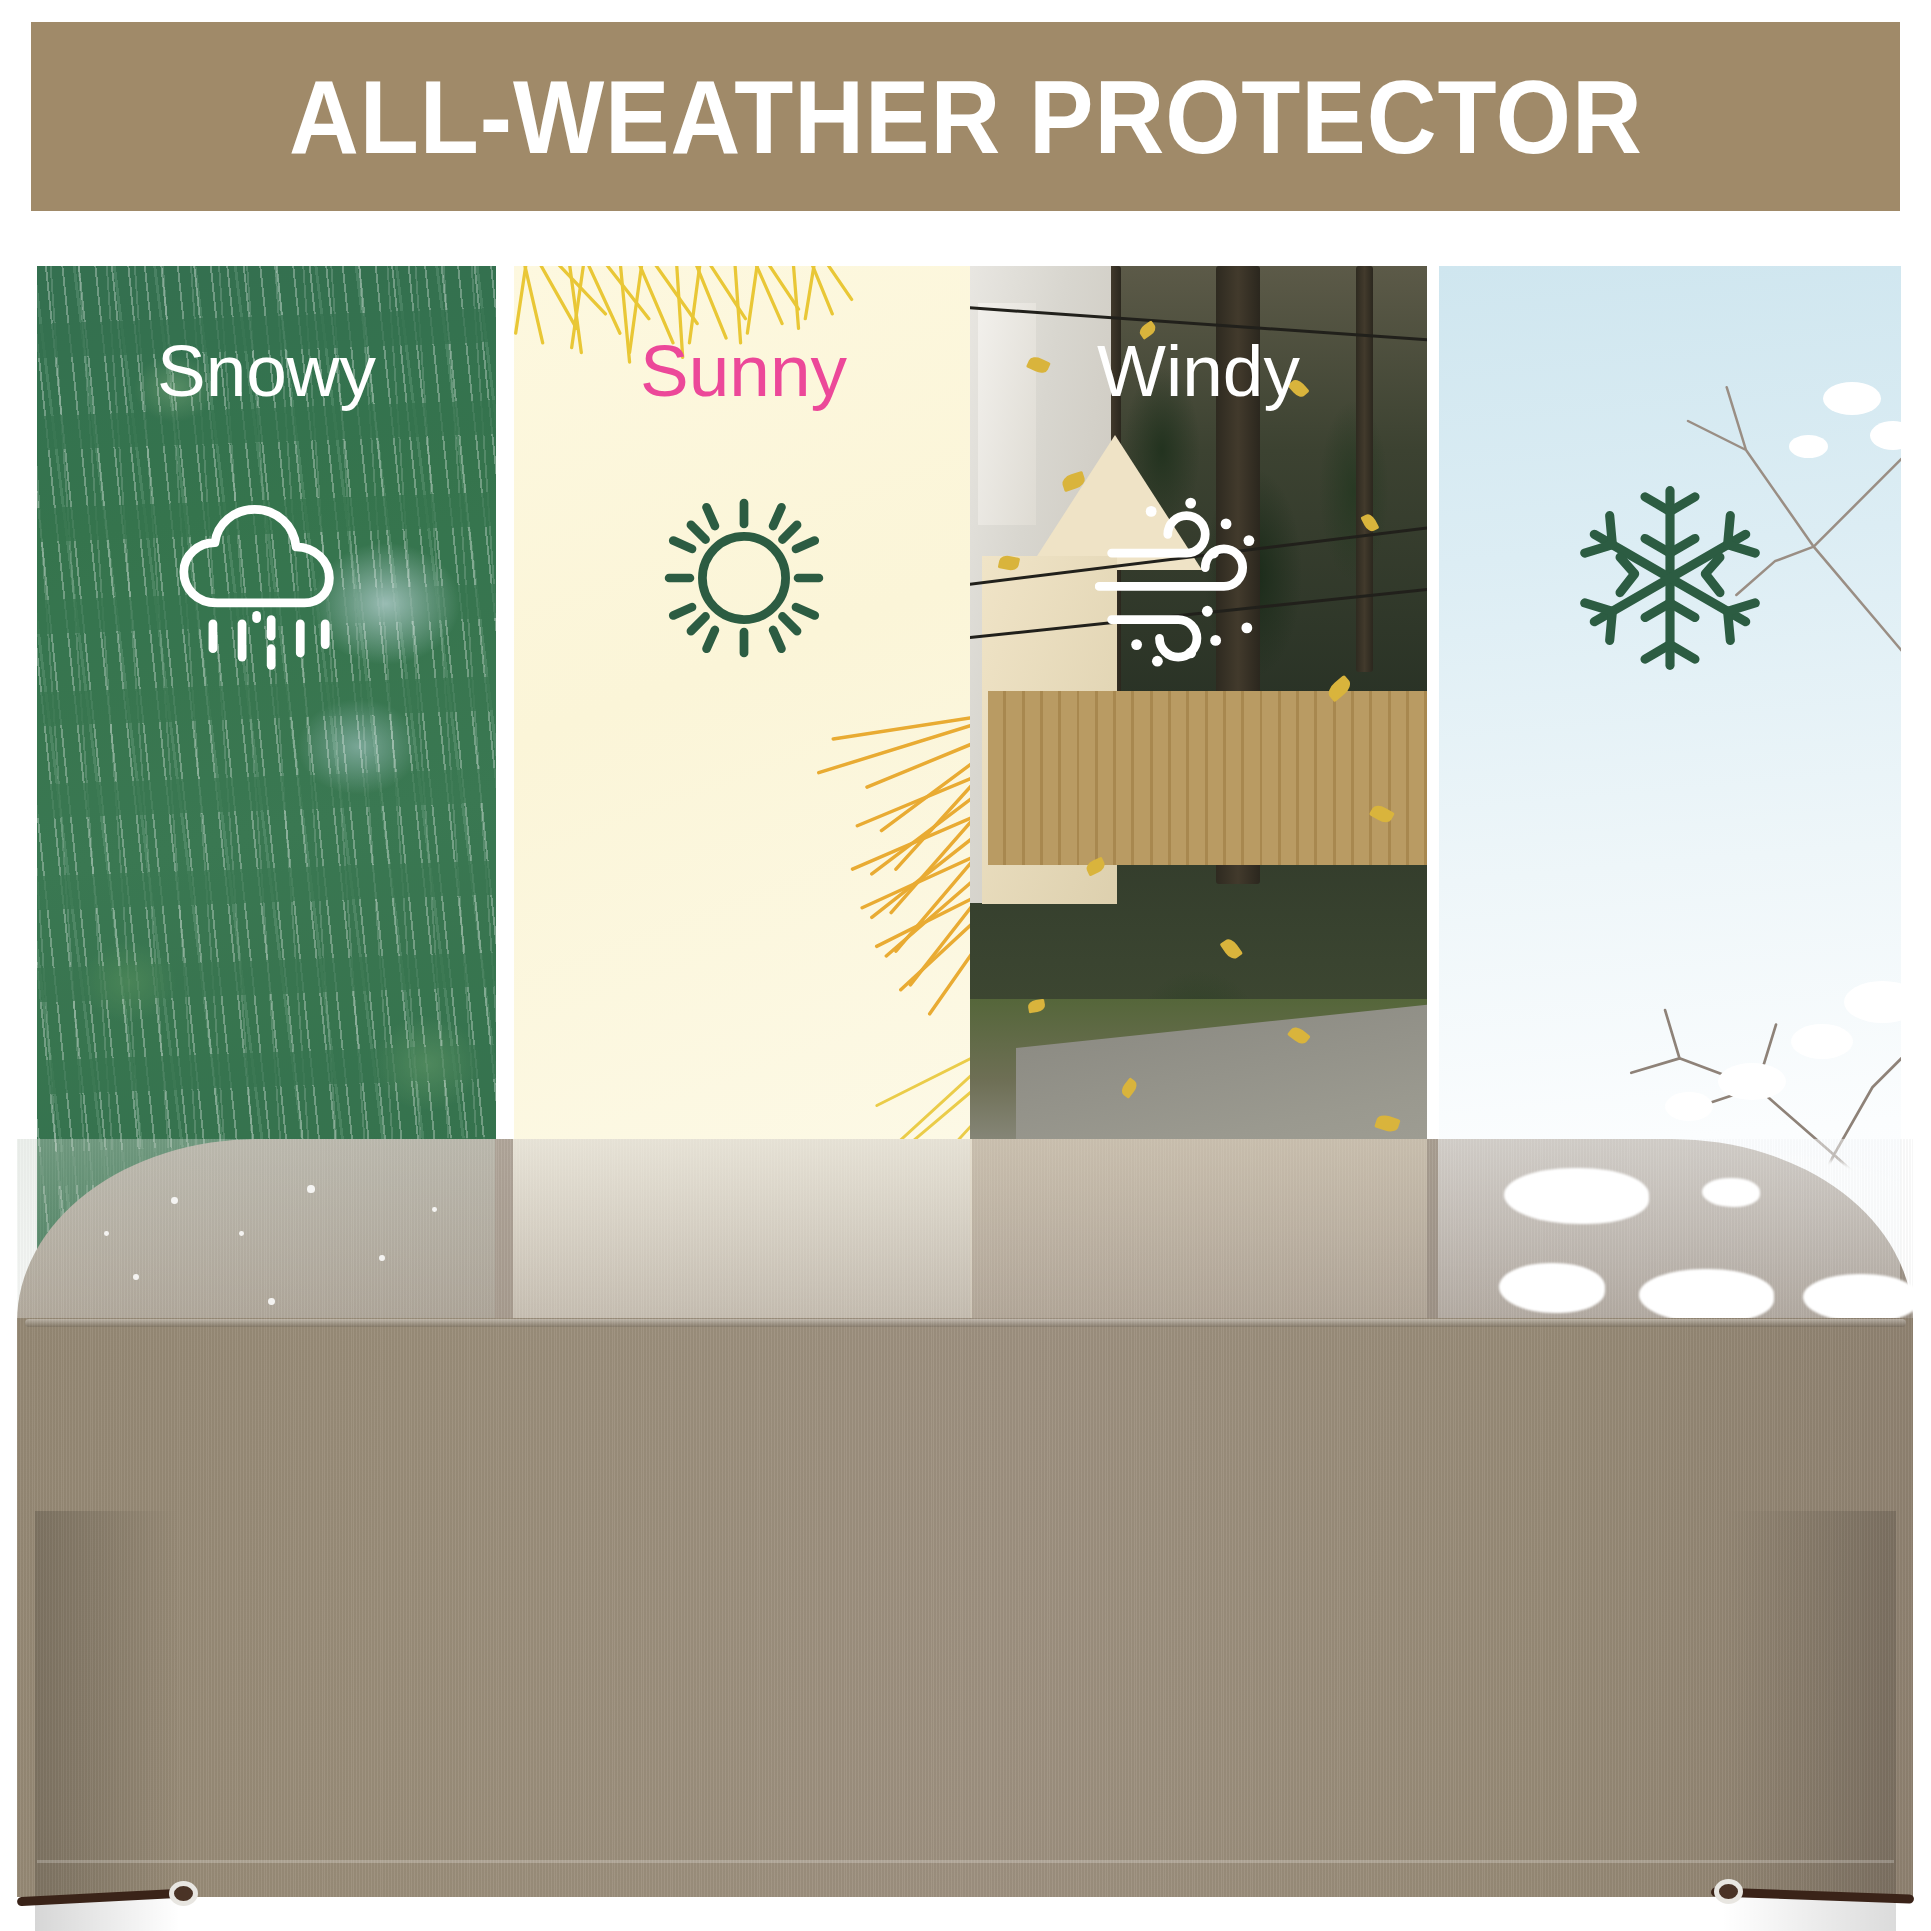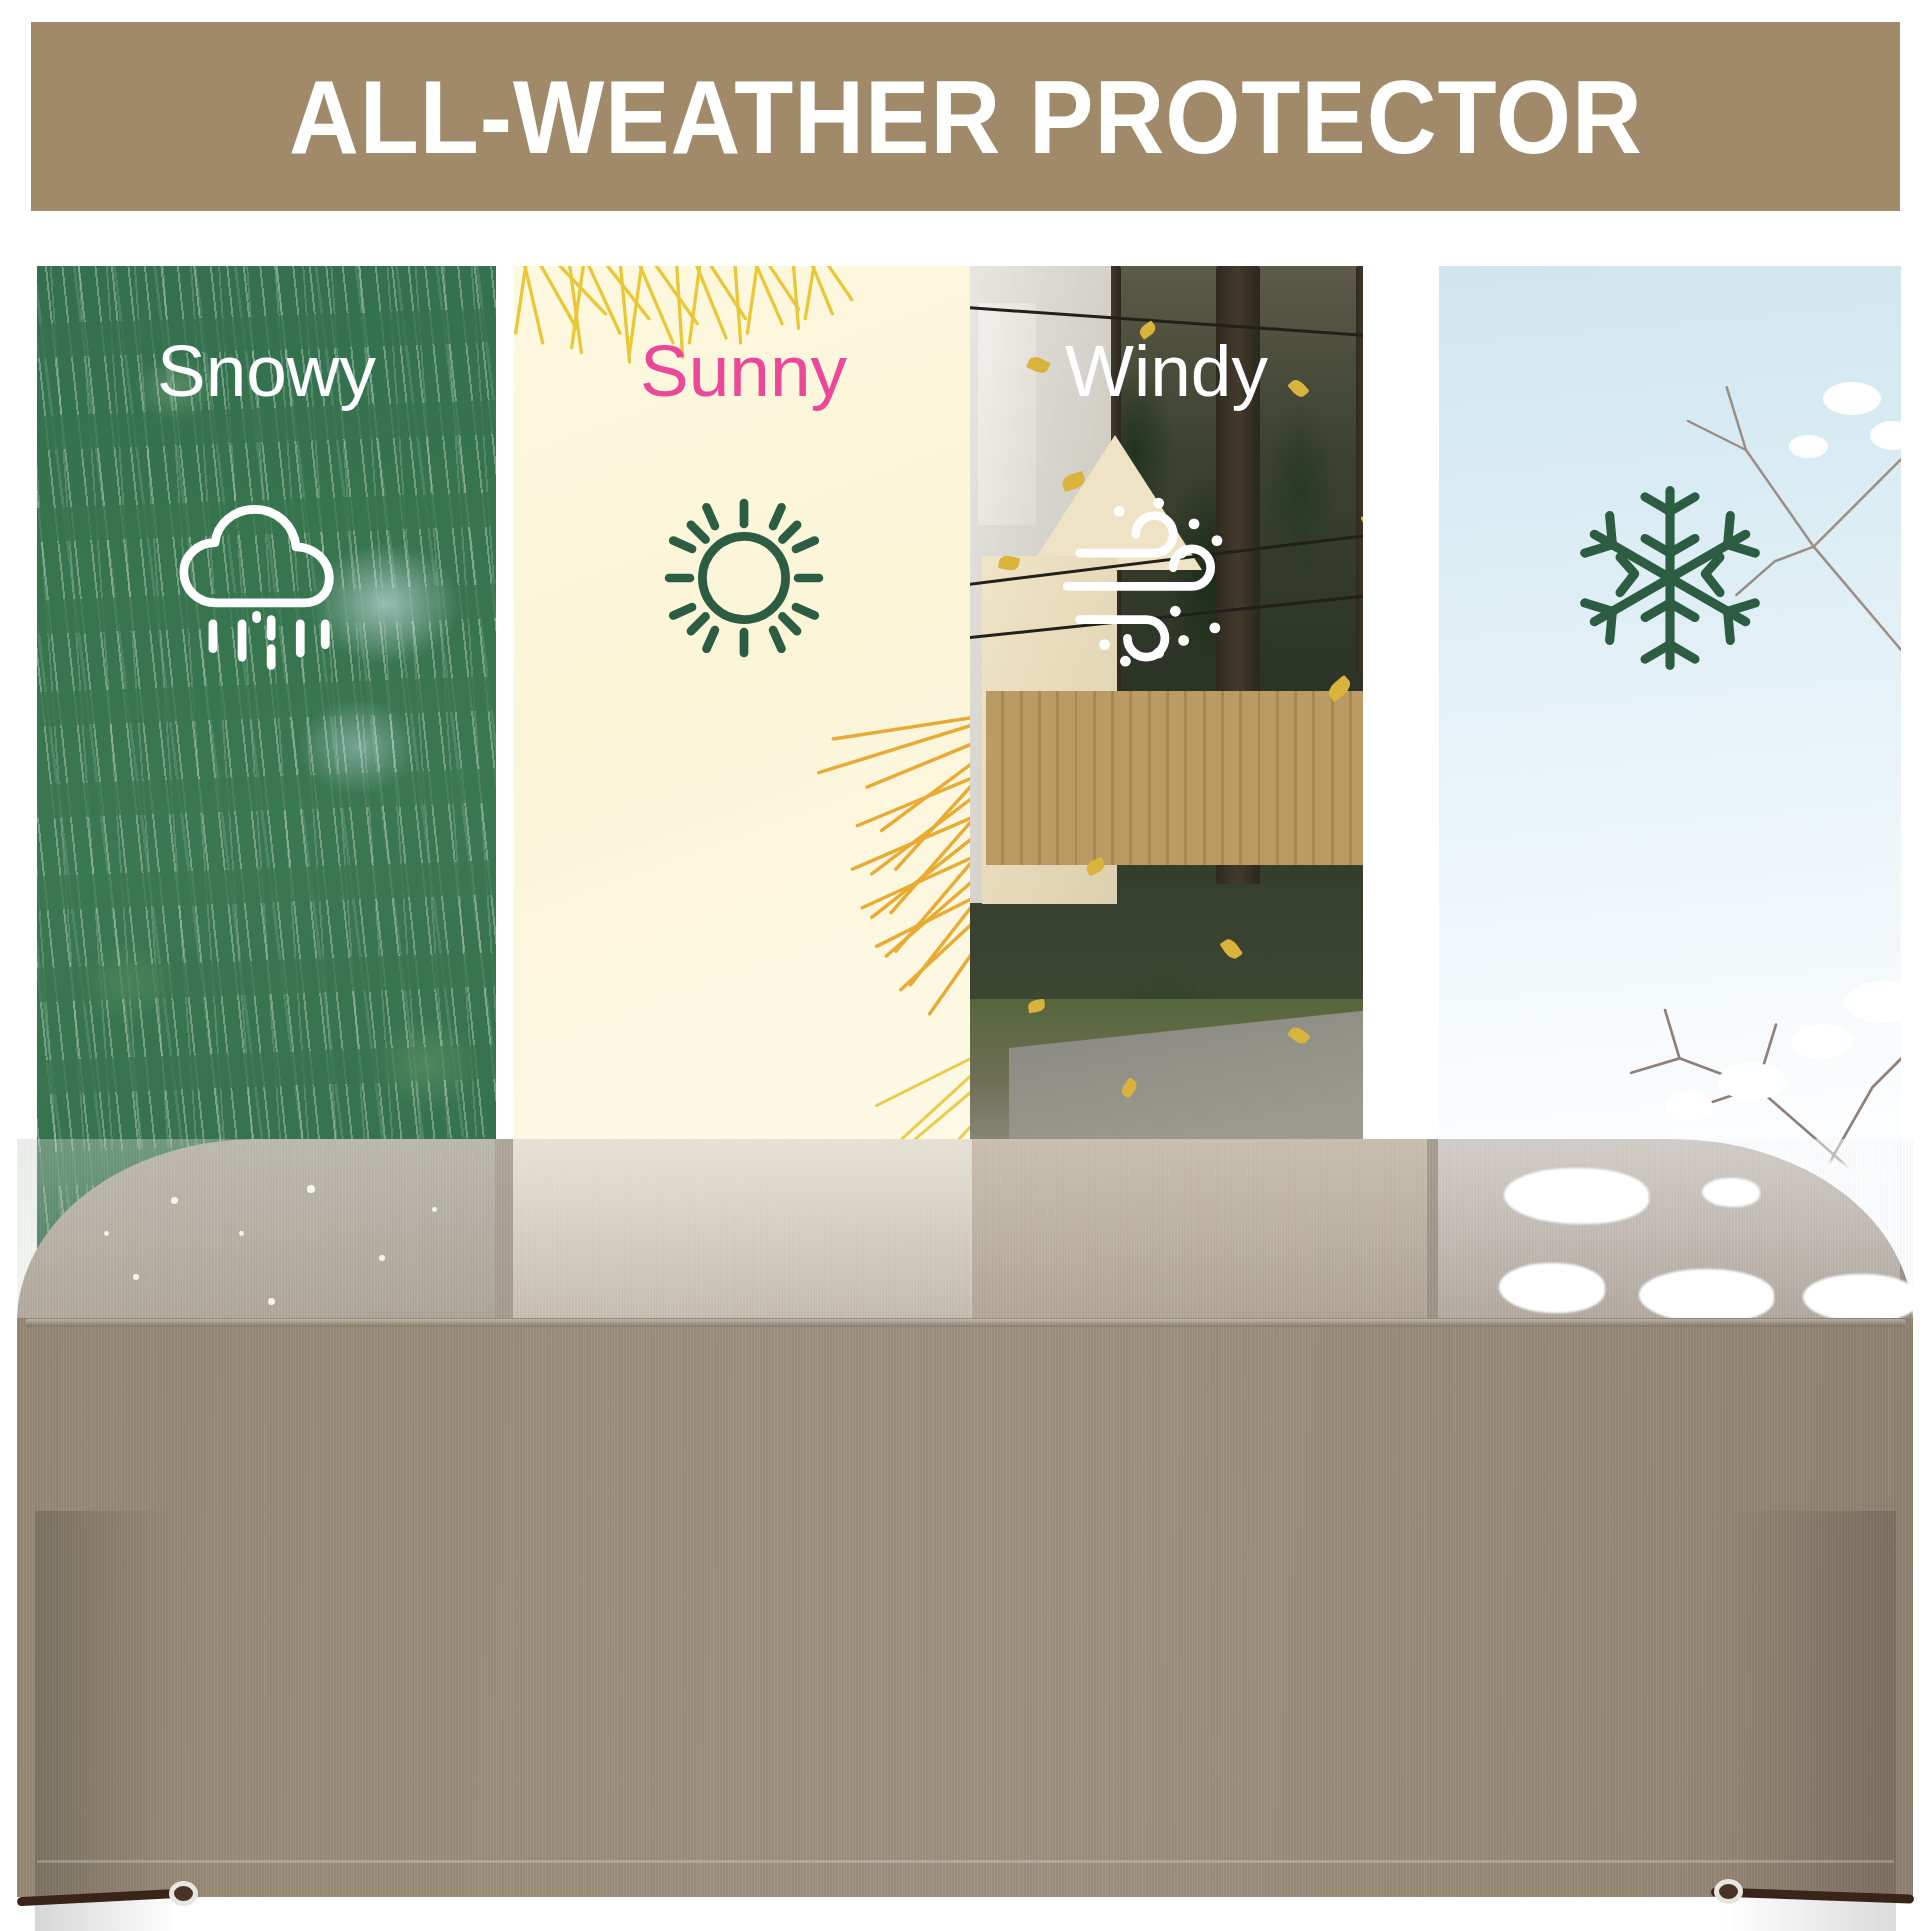--- a/index.html
+++ b/index.html
@@ -11,21 +11,21 @@
           background:#a08a69;display:flex;align-items:center;justify-content:center;}
   .banner-title{color:#ffffff;font-size:104px;font-weight:bold;letter-spacing:1px;
                 font-family:"Liberation Sans","DejaVu Sans",sans-serif;
                 transform:scaleX(0.93);white-space:nowrap;line-height:1;}
 
   
   .panels{position:absolute;left:0;top:266px;width:1931px;height:1023px;}
   .panel{position:absolute;top:0;height:1023px;overflow:hidden;}
   .p-rainy{left:37px;width:459px;}
   .p-sunny{left:514px;width:459px;}
-  .p-windy{left:970px;width:393px;}
+  .p-windy{left:970px;width:457px;}
   .p-snowy{left:1439px;width:462px;}
 
   .panel-label{position:absolute;top:68px;left:0;right:0;text-align:center;
                font-size:73px;font-weight:normal;line-height:1;z-index:6;
                font-family:"Liberation Sans","DejaVu Sans",sans-serif;}
   .label-light{color:#ffffff;}
   .label-dark{color:#ec4899;}
   .panel-icon{position:absolute;top:208px;left:0;right:0;display:flex;
               justify-content:center;z-index:6;}
 

